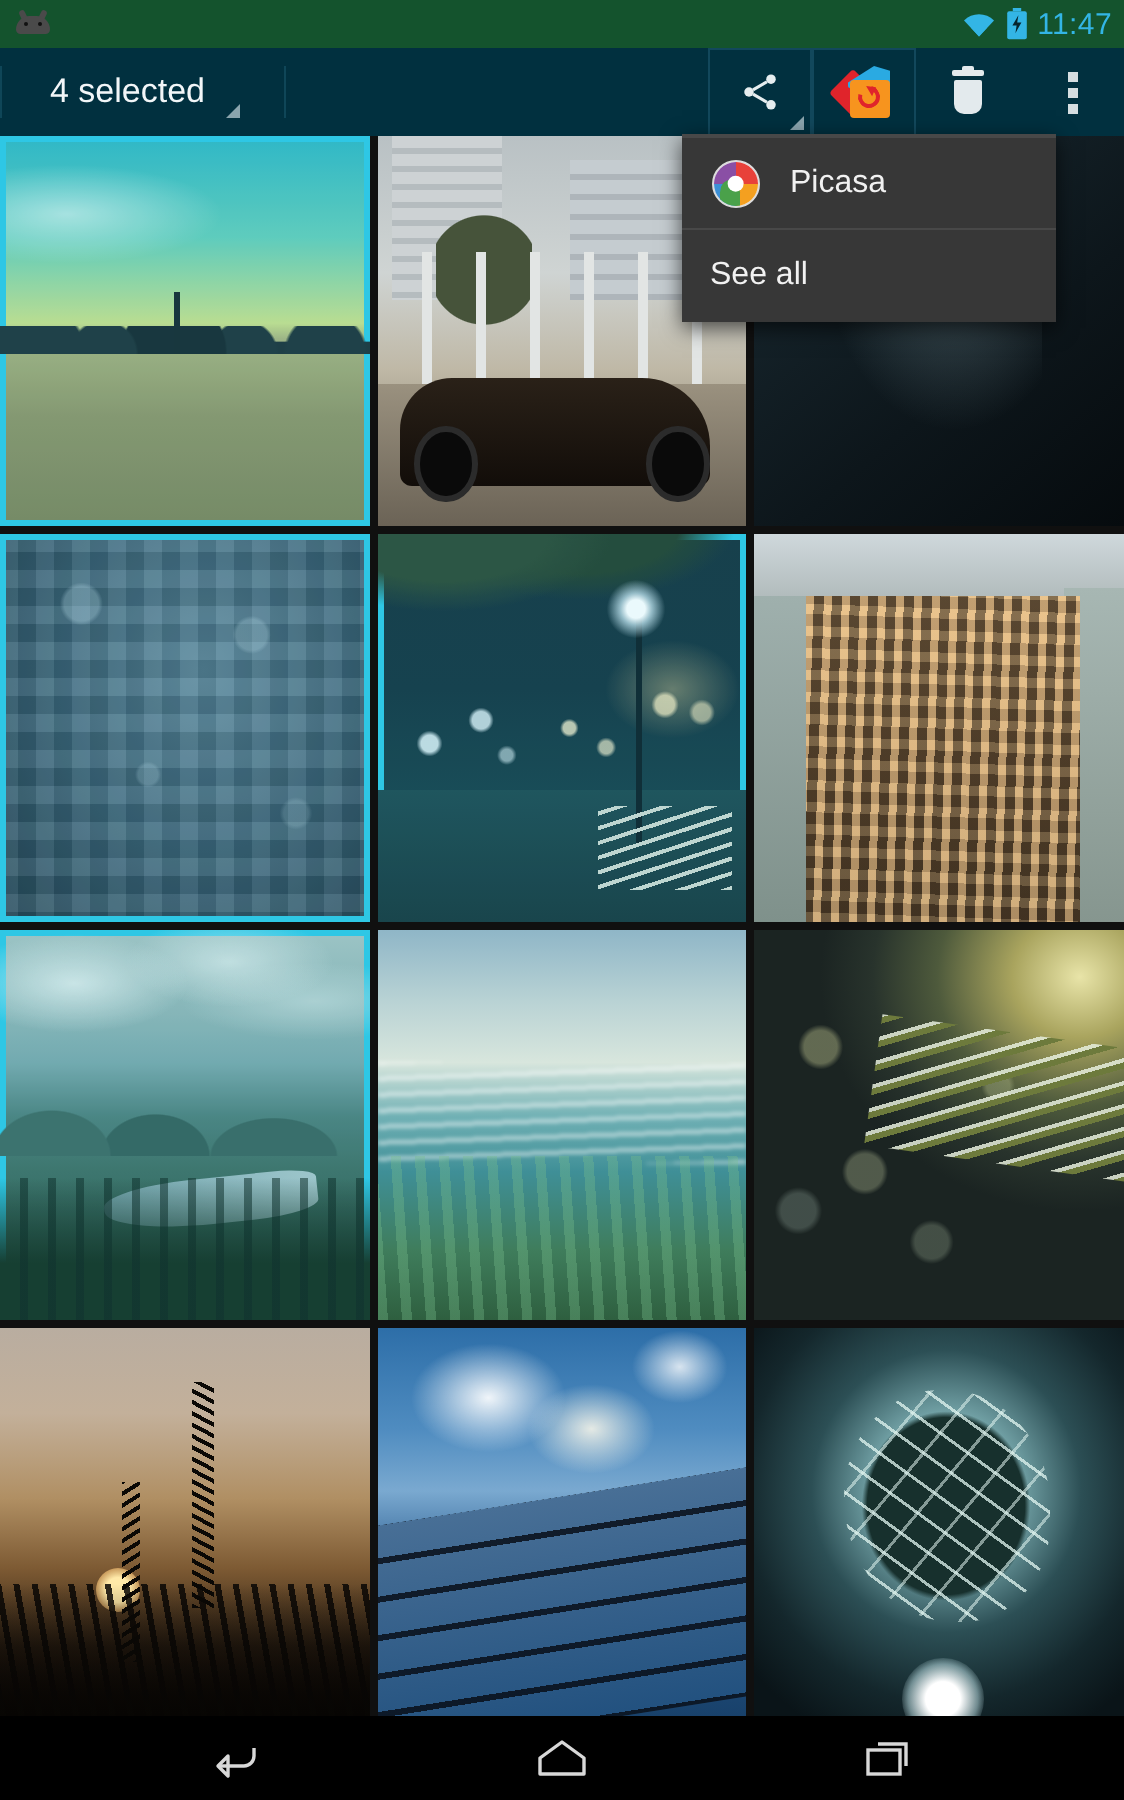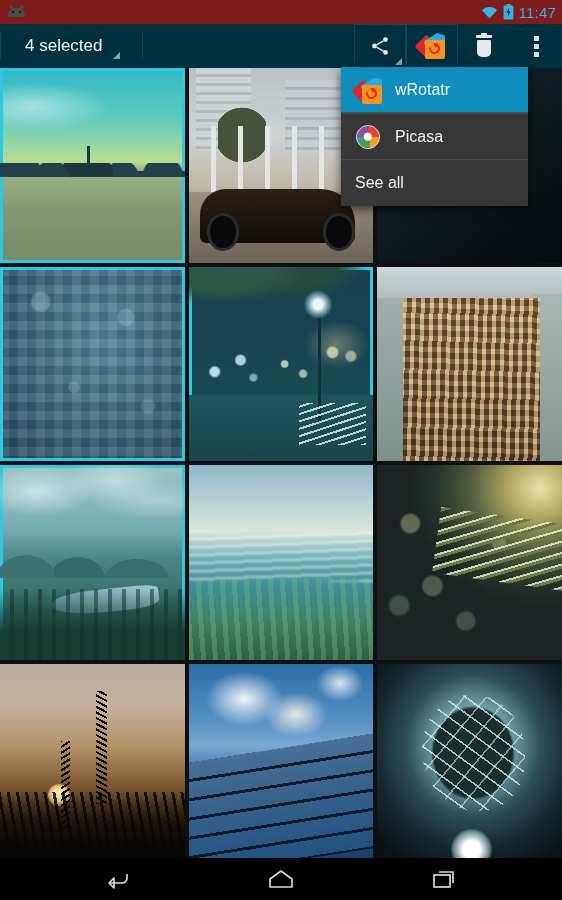--- a/index.html
+++ b/index.html
@@ -7,21 +7,21 @@
     width:562px; height:900px;
     background:#000;
     font-family:"Liberation Sans", sans-serif;
     overflow:hidden;
   }
   #screen { position:relative; width:562px; height:900px; background:#0d0d0d; }
 
   
   #statusbar {
     position:absolute; left:0; top:0; width:562px; height:24px;
-    background:#7f1d1d; display:flex; align-items:center;
+    background:#14532d; display:flex; align-items:center;
     padding:0 6px 0 8px;
   }
   #statusbar .left { display:flex; align-items:center; gap:6px; flex:1; }
   #statusbar .right { display:flex; align-items:center; gap:5px; }
   .sb-clock { color:#33b5e5; font-size:15px; letter-spacing:.2px; }
   .andy { width:17px; height:13px; position:relative; }
   .andy .head {
     position:absolute; left:0; top:2px; width:17px; height:9px;
     background:#4a4a4a; border-radius:9px 9px 3px 3px;
   }
@@ -551,31 +551,20 @@
       <div class="cell" style="left: 377.333px; top: 595.5px; width: 184.667px; height: 194.5px;">
         <div class="thumb art-shatter">
           <i class="core"></i>
           <i class="cracks"></i>
           <i class="flash"></i>
         </div>
       </div>
     </div>
 
   <div id="sharemenu">
-    <div class="menu-row active">
-      <span class="m-ico">
-        <span class="wrot" style="width:26px;height:26px">
-          <i class="red"></i>
-            <i class="blue"></i>
-            <i class="orange"></i>
-            <i class="arrow"></i>
-        </span>
-      </span>
-      <span>wRotatr</span>
-    </div>
     <div class="menu-sep"></div>
     <div class="menu-sep"></div>
     <div class="menu-row">
       <span class="m-ico">
         <span class="picasa">
             <i class="q1"></i>
             <i class="q2"></i>
             <i class="q3"></i>
             <i class="q4"></i>
             <i class="g"></i>

